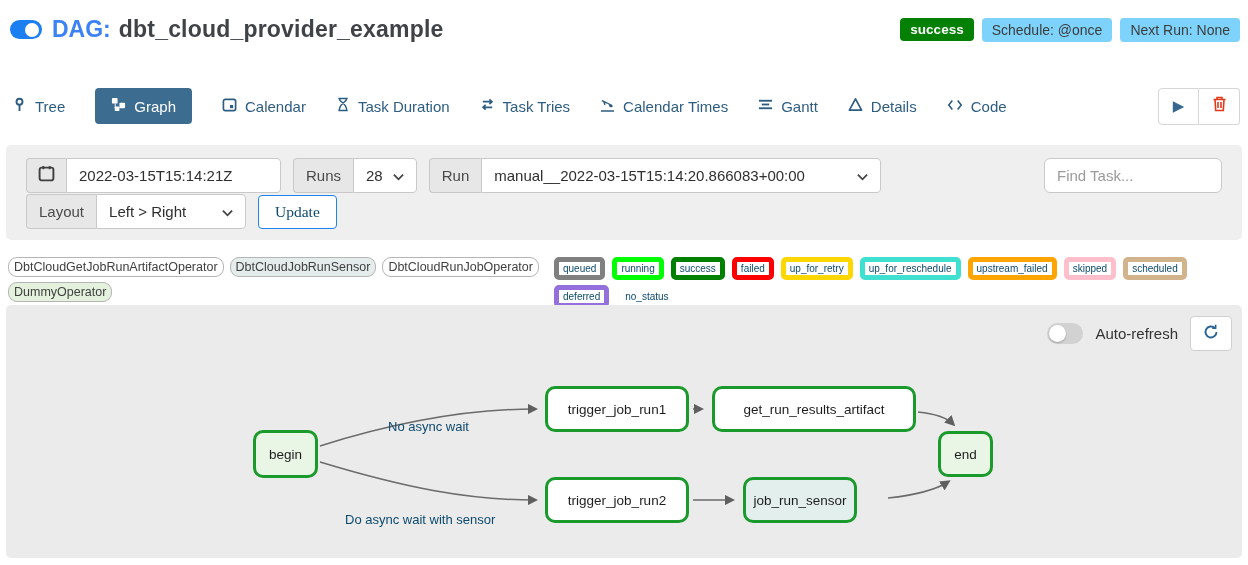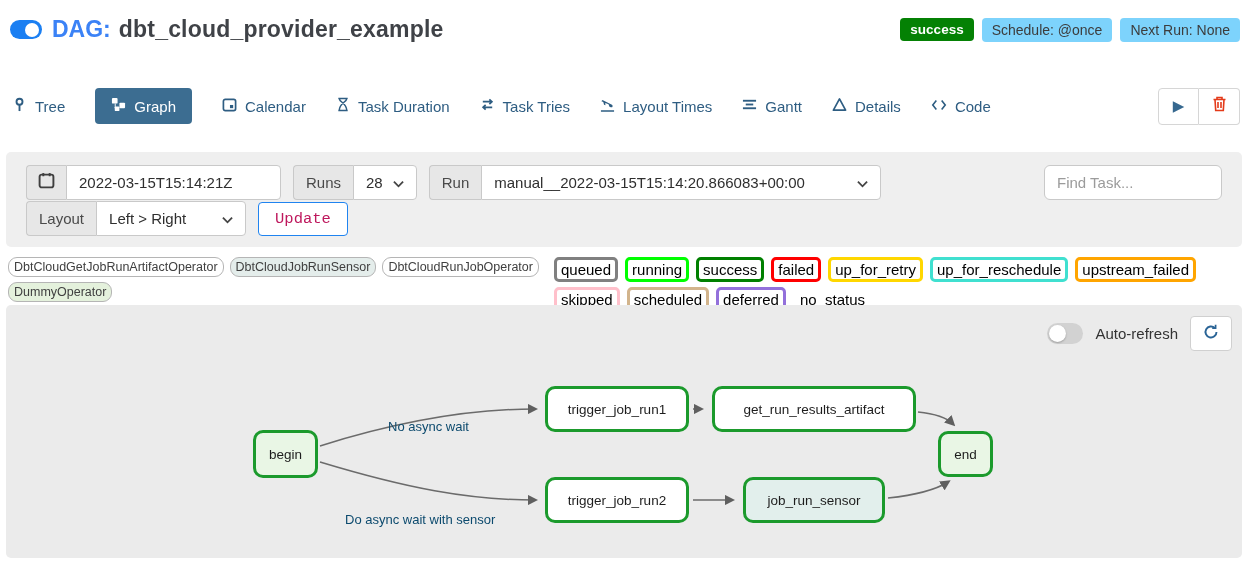--- a/index.html
+++ b/index.html
@@ -24,44 +24,44 @@
   .tab.active { background:#3c6d91; color:#fff; padding:9px 16px; border-radius:4px; }
   .tab.active svg, .tab.active .glyph { color:#fff; }
   .tab-actions { margin-left:auto; display:flex; }
   .tab-actions .abtn { width:41px; height:37px; background:#fff; border:1px solid #d6d6d6; display:flex; align-items:center; justify-content:center; cursor:pointer; }
   .tab-actions .abtn:first-child { border-radius:4px 0 0 4px; }
   .tab-actions .abtn:last-child { border-radius:0 4px 4px 0; border-left:none; }
   .play-glyph { color:#36688f; font-size:15px; }
   .trash-glyph { color:#e43a19; }
 
   
-  .filter-panel { position:absolute; top:152px; left:6px; right:6px; height:95px; background:#efefef; border-radius:5px; padding:13px 20px; }
+  .filter-panel { position:absolute; top:145px; left:6px; right:6px; height:95px; background:#efefef; border-radius:5px; padding:13px 20px; }
   .frow { display:flex; align-items:center; height:35px; }
   .frow + .frow { margin-top:1px; }
   .igroup { display:flex; align-items:stretch; height:35px; margin-right:12px; }
   .ilabel { background:#e7e7e7; border:1px solid #c9c9c9; border-right:none; border-radius:4px 0 0 4px;
     display:flex; align-items:center; padding:0 12px; font-size:15px; color:#4a4a4a; }
   .icontrol { background:#fff; border:1px solid #c9c9c9; border-radius:0 4px 4px 0; display:flex; align-items:center;
     padding:0 12px; font-size:15px; color:#2f2f2f; white-space:nowrap; }
   .icontrol.select { cursor:pointer; gap:10px; }
   .icon-box { background:#e7e7e7; border:1px solid #c9c9c9; border-right:none; border-radius:4px 0 0 4px;
     display:flex; align-items:center; justify-content:center; width:40px; color:#3f3f3f; cursor:pointer; }
   .chev { color:#444; }
   .find-task { margin-left:auto; width:178px; height:35px; border:1px solid #c9c9c9; border-radius:6px; background:#fff;
     font-size:15px; padding:0 12px; color:#2f2f2f; font-family:inherit; }
   .find-task::placeholder { color:#9b9b9b; }
-  .update-btn { height:34px; padding:0 16px; background:#fff; border:1px solid #2084f0; color:#be185d;
-    font-size:15.5px; border-radius:4px; cursor:pointer; font-family:Liberation Mono, monospace; }
+  .update-btn { height:34px; padding:0 16px; background:#fff; border:1px solid #2084f0; color:#0c4a6e;
+    font-size:15.5px; border-radius:4px; cursor:pointer; font-family:Liberation Serif, serif; }
 
   
   .legend { position:absolute; top:257px; left:8px; right:6px; display:flex; }
   .legend-ops { width:546px; display:flex; flex-wrap:wrap; gap:5px 6px; align-content:flex-start; }
   .legend-statuses { flex:1; display:flex; flex-wrap:wrap; gap:5px 7px; align-content:flex-start; }
   .op-badge { font-size:12.5px; color:#404040; border:1px solid #b5b5b5; border-radius:9px; padding:2px 5px; background:#fff; white-space:nowrap; }
-  .st-badge { font-size:15px; color:#000000; border:3px solid #4d7c0f; border-radius:5px; padding:1px 4px; background:#fff; white-space:nowrap; }
+  .st-badge { font-size:10px; color:#0c4a6e; border:5px solid #4d7c0f; border-radius:5px; padding:1px 4px; background:#fff; white-space:nowrap; }
 
   
   .graph-panel { position:absolute; top:305px; left:6px; right:6px; bottom:7px; background:#ebebeb; border-radius:5px; }
   .edges { position:absolute; inset:0; }
   .node { position:absolute; border:3px solid #1b9a2c; border-radius:10px; background:#fff;
     display:flex; align-items:center; justify-content:center; font-size:13.5px; color:#1d1d1d; cursor:pointer; }
   .edge-label { position:absolute; font-size:13px; color:#0c4a6e; white-space:nowrap;text-align:right; }
   .graph-controls { position:absolute; top:11px; right:10px; display:flex; align-items:center; gap:12px; }
   .ar-toggle { width:36px; height:21px; border-radius:11px; background:#d2d2d2; position:relative; cursor:pointer; }
   .ar-toggle .knob { position:absolute; top:2px; left:2px; width:17px; height:17px; border-radius:50%; background:#fff; box-shadow:0 1px 2px rgba(0,0,0,.25); }
@@ -120,21 +120,21 @@
     <div class="tab">
       <span><svg width="15" height="15" viewBox="0 0 16 16" fill="none" stroke="currentColor" stroke-width="1.8">
             <path d="M3 5h9M10 2.5L12.7 5 10 7.5M13 11H4M6 8.5L3.3 11 6 13.5"></path>
           </svg></span>
       <span>Task Tries</span>
     </div>
     <div class="tab">
       <span><svg width="15" height="15" viewBox="0 0 16 16" fill="currentColor">
             <path d="M1 14h14v1.6H1zM1.5 4.5l2 .8.8 3 1.5.6-.2-2.6 3.5 1.4 1 2.6 1.3.5c.9.3 1.8 0 2-.8.2-.7-.3-1.5-1.2-1.9L2.6 3.2z"></path>
           </svg></span>
-      <span>Layout Times</span>
+      <span>Calendar Times</span>
     </div>
     <div class="tab">
       <span><svg width="15" height="15" viewBox="0 0 16 16" fill="none" stroke="currentColor" stroke-width="2">
             <line x1="1" y1="4" x2="15" y2="4"></line>
             <line x1="4" y1="8" x2="12" y2="8"></line>
             <line x1="1" y1="12" x2="15" y2="12"></line>
           </svg></span>
       <span>Gantt</span>
     </div>
     <div class="tab">
@@ -244,21 +244,21 @@
         <path d="M912,107 C932,109 941,113 947,119" marker-end="url(#arr)"></path>
         <path d="M882,193 C910,190 931,184 942,177" marker-end="url(#arr)"></path>
       </g>
     </svg>
 
     <div class="node" style="left: 247px; top: 125px; width: 65px; height: 48px; background: rgb(233, 246, 229); border-color: rgb(27, 154, 44);">begin</div>
     <div class="node" style="left: 539px; top: 81px; width: 144px; height: 46px; background: rgb(255, 255, 255); border-color: rgb(27, 154, 44);">trigger_job_run1</div>
     <div class="node" style="left: 706px; top: 81px; width: 204px; height: 46px; background: rgb(255, 255, 255); border-color: rgb(27, 154, 44);">get_run_results_artifact</div>
     <div class="node" style="left: 932px; top: 126px; width: 55px; height: 46px; background: rgb(233, 246, 229); border-color: rgb(27, 154, 44);">end</div>
     <div class="node" style="left: 539px; top: 172px; width: 144px; height: 46px; background: rgb(255, 255, 255); border-color: rgb(27, 154, 44);">trigger_job_run2</div>
-    <div class="node" style="left: 737px; top: 172px; width: 142px; height: 46px; background: rgb(226, 239, 236); border-color: rgb(27, 154, 44);">job_run_sensor</div>
+    <div class="node" style="left: 737px; top: 172px; width: 114px; height: 46px; background: rgb(226, 239, 236); border-color: rgb(27, 154, 44);">job_run_sensor</div>
 
     <div class="edge-label" style="left:382px; top:114px;">No async wait</div>
     <div class="edge-label" style="left:339px; top:207px;">Do async wait with sensor</div>
 
     <div class="graph-controls">
       <div class="ar-toggle">
           <div class="knob"></div>
         </div>
       <span class="ar-label">Auto-refresh</span>
       <div class="refresh-btn">

